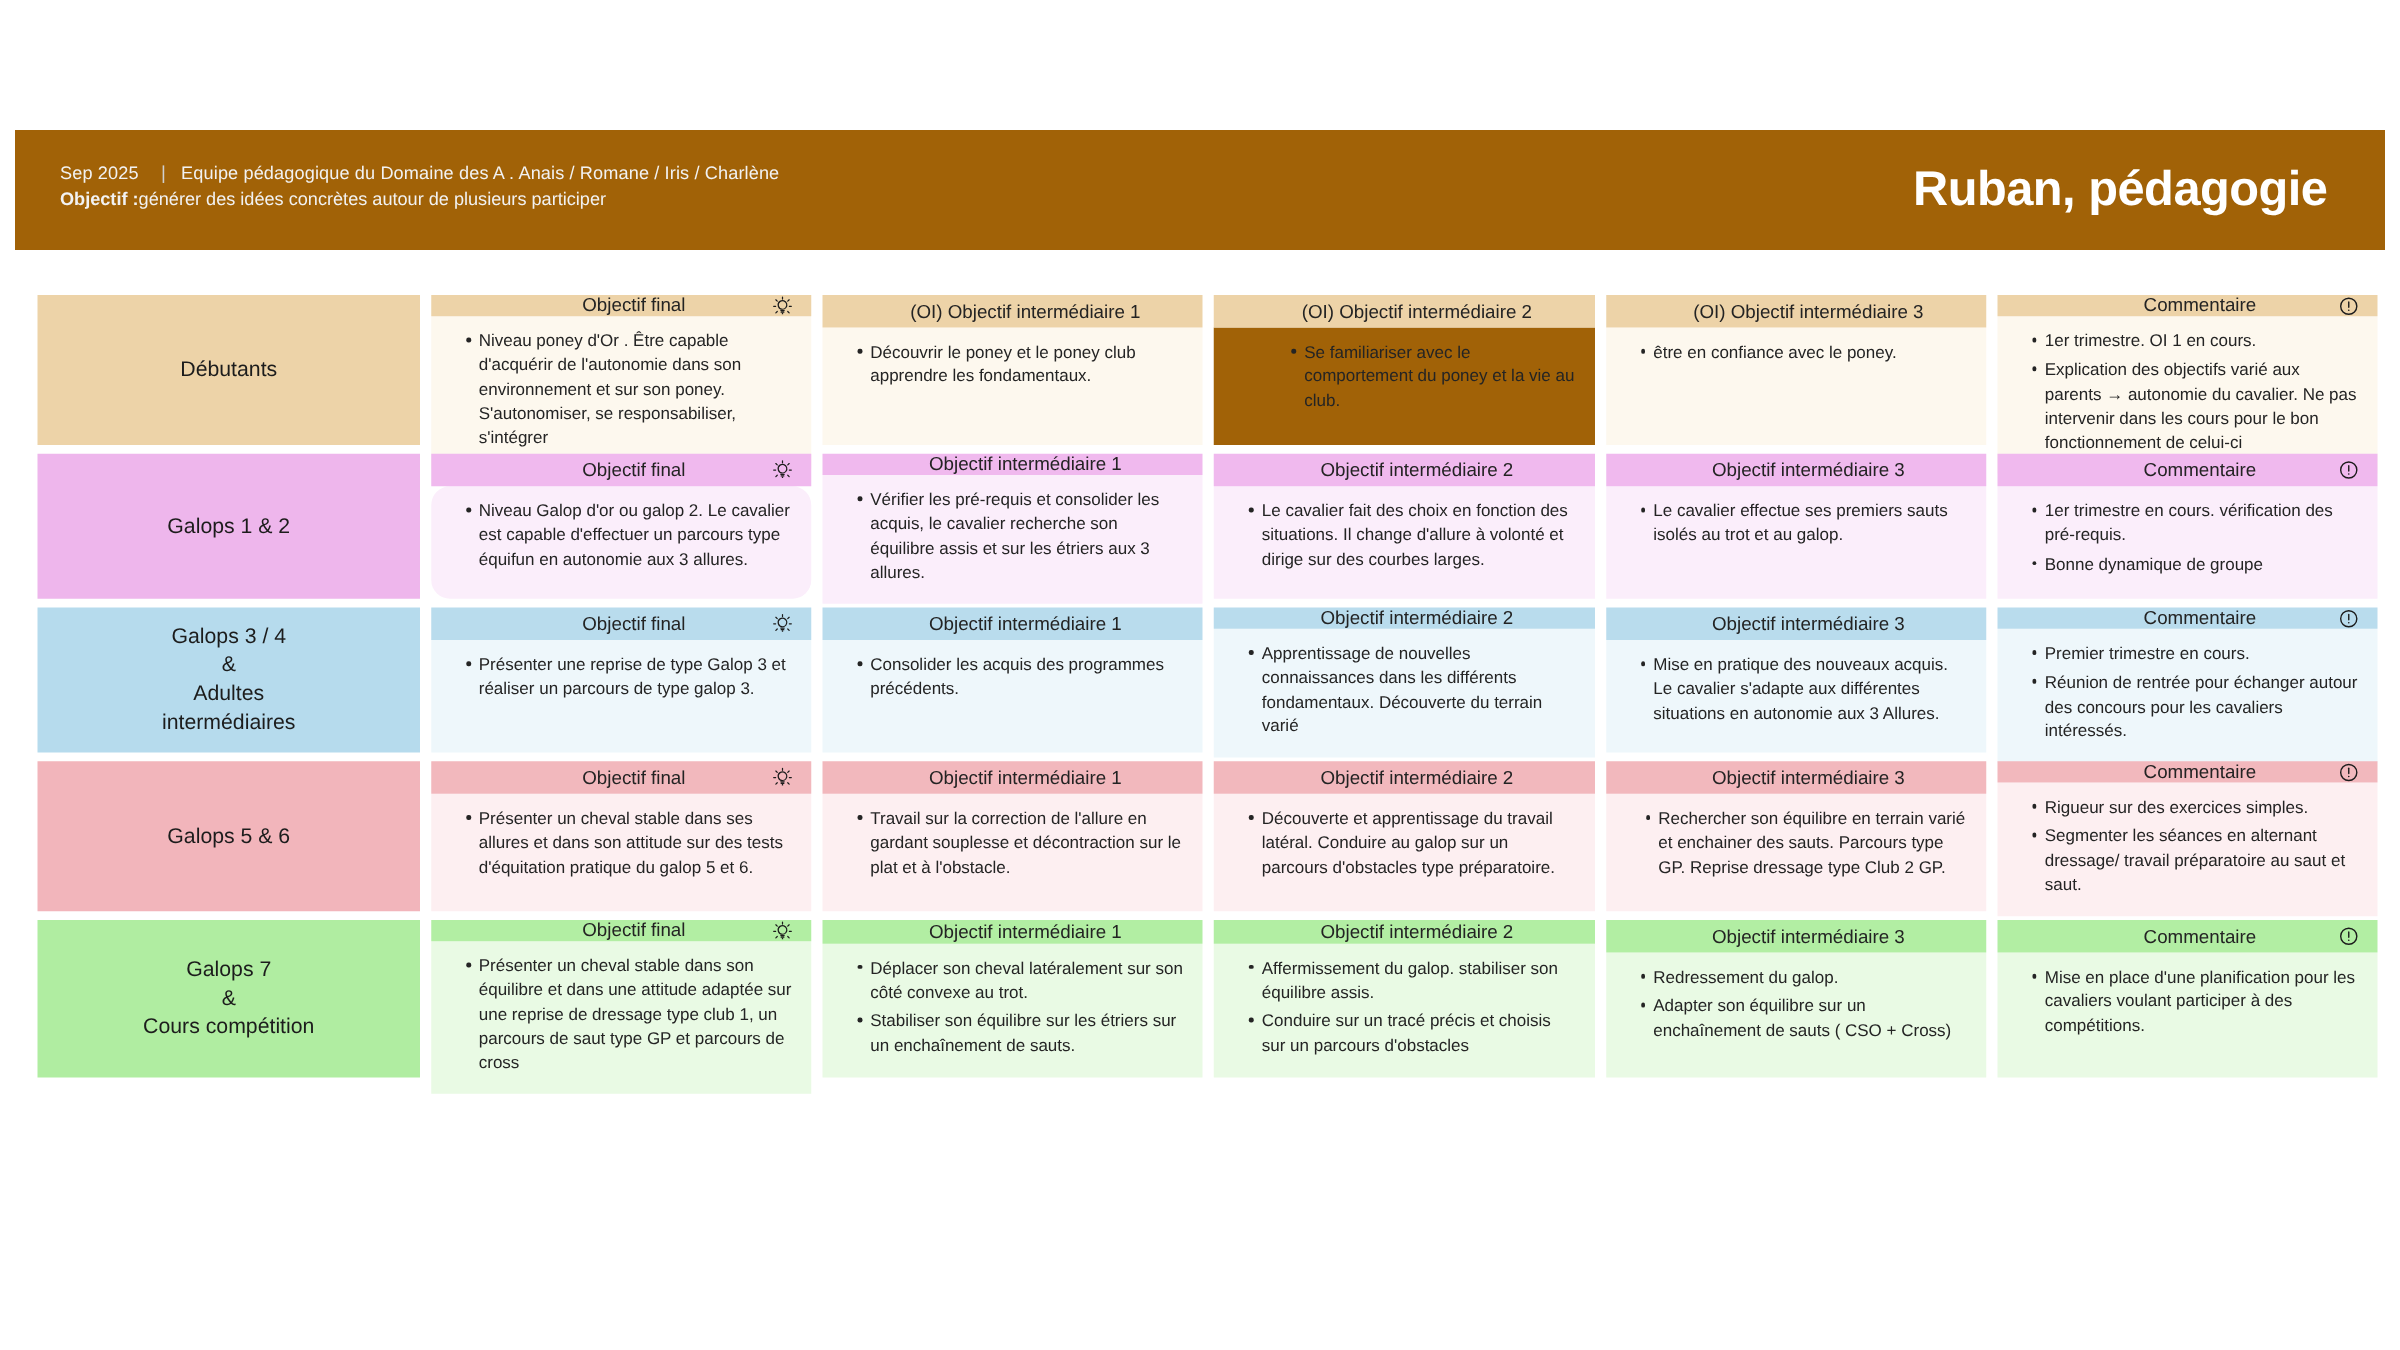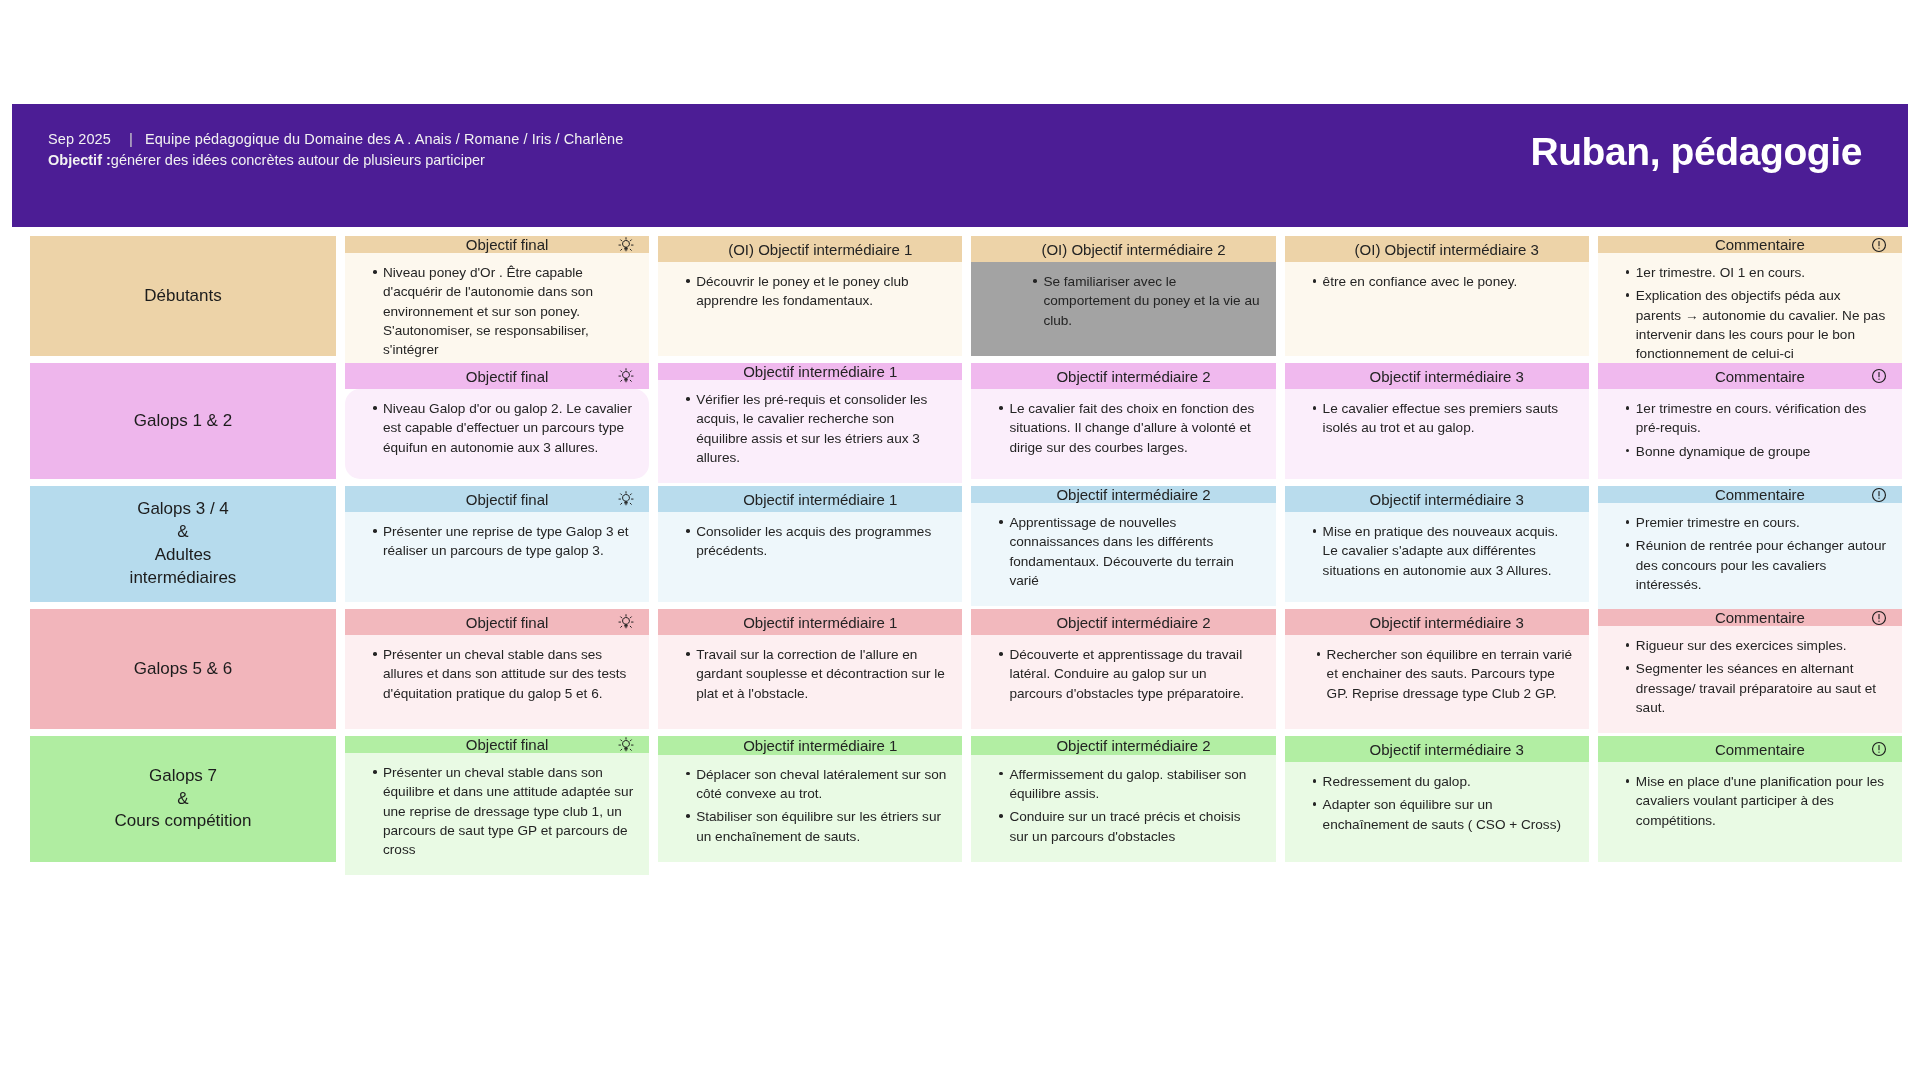--- a/index.html
+++ b/index.html
@@ -5,22 +5,22 @@
   html,body{margin:0;padding:0;}
   body{
     width:1920px;height:1080px;background:#ffffff;
     font-family:"Liberation Sans","DejaVu Sans",sans-serif;
     overflow:hidden;
   }
   .page{position:relative;width:1920px;height:1080px;}
 
   
   .header-band{
-    position:absolute;left:12px;top:104px;width:1896px;height:123px;
-    background:#4c1d95;
+    position:absolute;left:12px;top:104px;width:1896px;height:96px;
+    background:#a16207;
   }
   .header-left{
     position:absolute;left:36px;top:26px;color:#ffffff;
   }
   .meta-line{
     display:flex;align-items:baseline;font-size:14.5px;letter-spacing:.1px;
     white-space:nowrap;color:#f2f2f2;
   }
   .meta-date{font-size:14.5px;}
   .meta-sep{
@@ -137,21 +137,21 @@
           <div class="col-body" style="background: rgb(253, 248, 238);">
             <ul class="bullets">
               <li>Découvrir le poney et le poney club apprendre les fondamentaux.</li>
             </ul>
           </div>
         </div>
         <div class="col">
           <div class="col-head" style="background: rgb(237, 211, 168);">
             <span class="ttl">(OI) Objectif intermédiaire 2</span>
           </div>
-          <div class="col-body" style="background: #a3a3a3; padding-left: 48px;">
+          <div class="col-body" style="background: #a16207; padding-left: 48px;">
             <ul class="bullets">
               <li>Se familiariser avec le comportement du poney et la vie au club.</li>
             </ul>
           </div>
         </div>
         <div class="col">
           <div class="col-head" style="background: rgb(237, 211, 168);">
             <span class="ttl">(OI) Objectif intermédiaire 3</span>
           </div>
           <div class="col-body" style="background: rgb(253, 248, 238);">
@@ -167,21 +167,21 @@
               <svg width="18" height="18" viewBox="0 0 24 24" fill="none" stroke="#1c1c1c" stroke-width="1.5" stroke-linecap="round">
     <circle cx="12" cy="12" r="8.6"></circle>
     <path d="M12 7.4v5.6"></path>
     <circle cx="12" cy="16.3" r=".85" fill="#1c1c1c" stroke="none"></circle>
   </svg>
             </span>
           </div>
           <div class="col-body" style="background: rgb(253, 248, 238);">
             <ul class="bullets">
               <li>1er trimestre. OI 1 en cours.</li>
-              <li>Explication des objectifs péda aux parents → autonomie du cavalier. Ne pas intervenir dans les cours pour le bon fonctionnement de celui-ci</li>
+              <li>Explication des objectifs varié aux parents → autonomie du cavalier. Ne pas intervenir dans les cours pour le bon fonctionnement de celui-ci</li>
             </ul>
           </div>
         </div>
       </div>
       <div class="row r1">
         <div class="cat-cell" style="background: rgb(238, 182, 236);">
           <div>Galops 1 &amp; 2</div>
         </div>
         <div class="col">
           <div class="col-head" style="background: rgb(240, 185, 238);">

